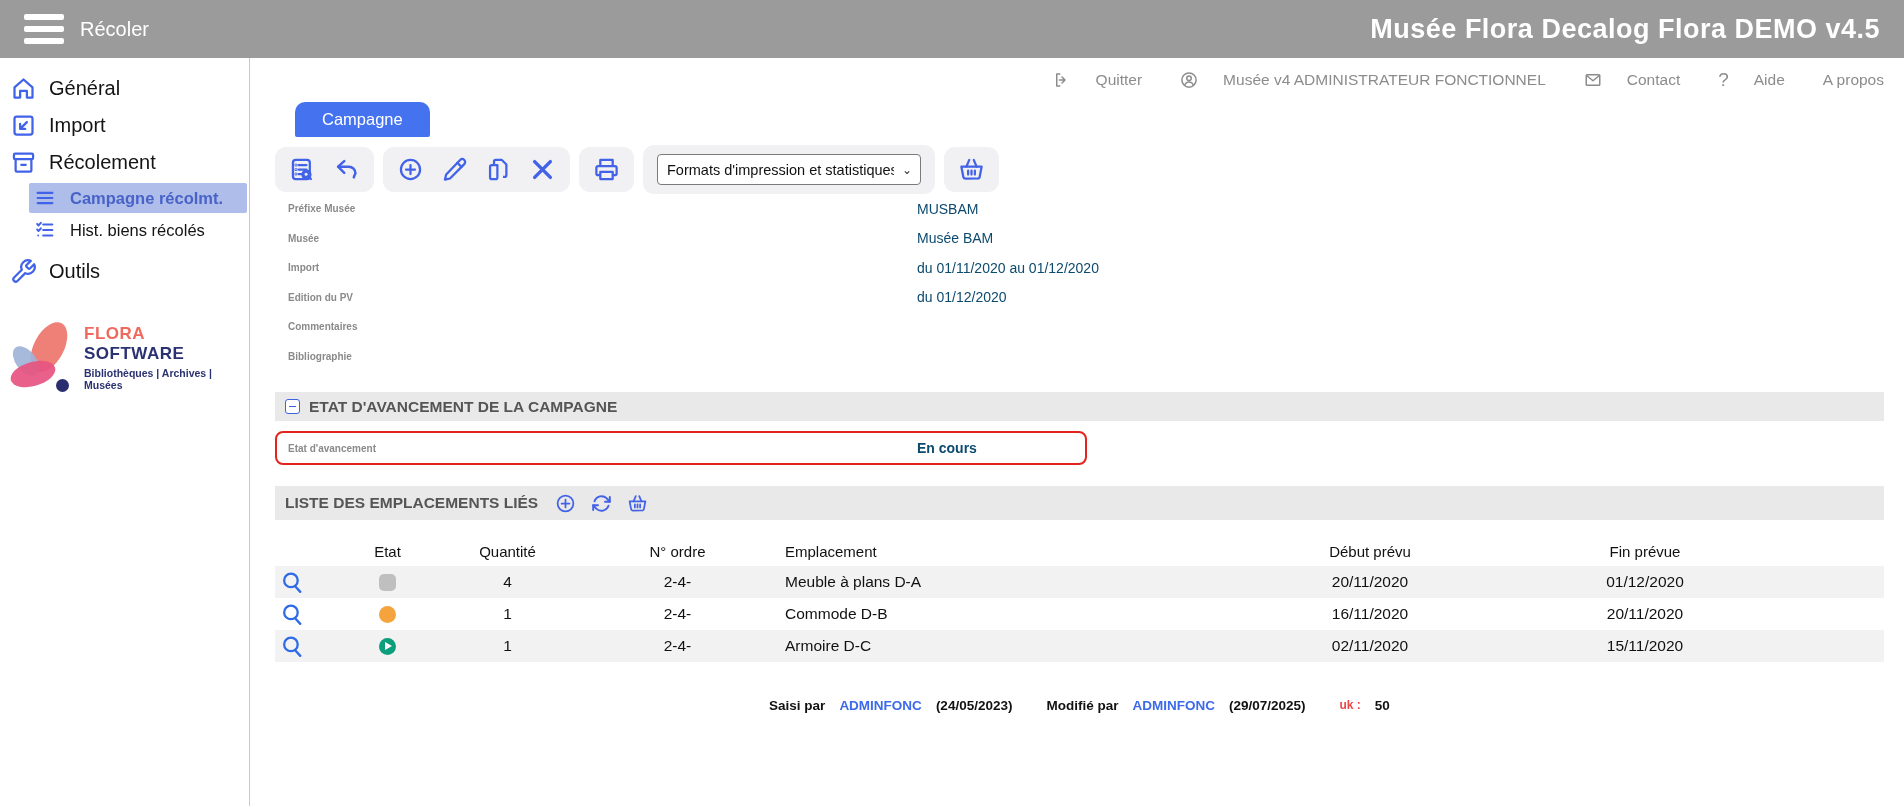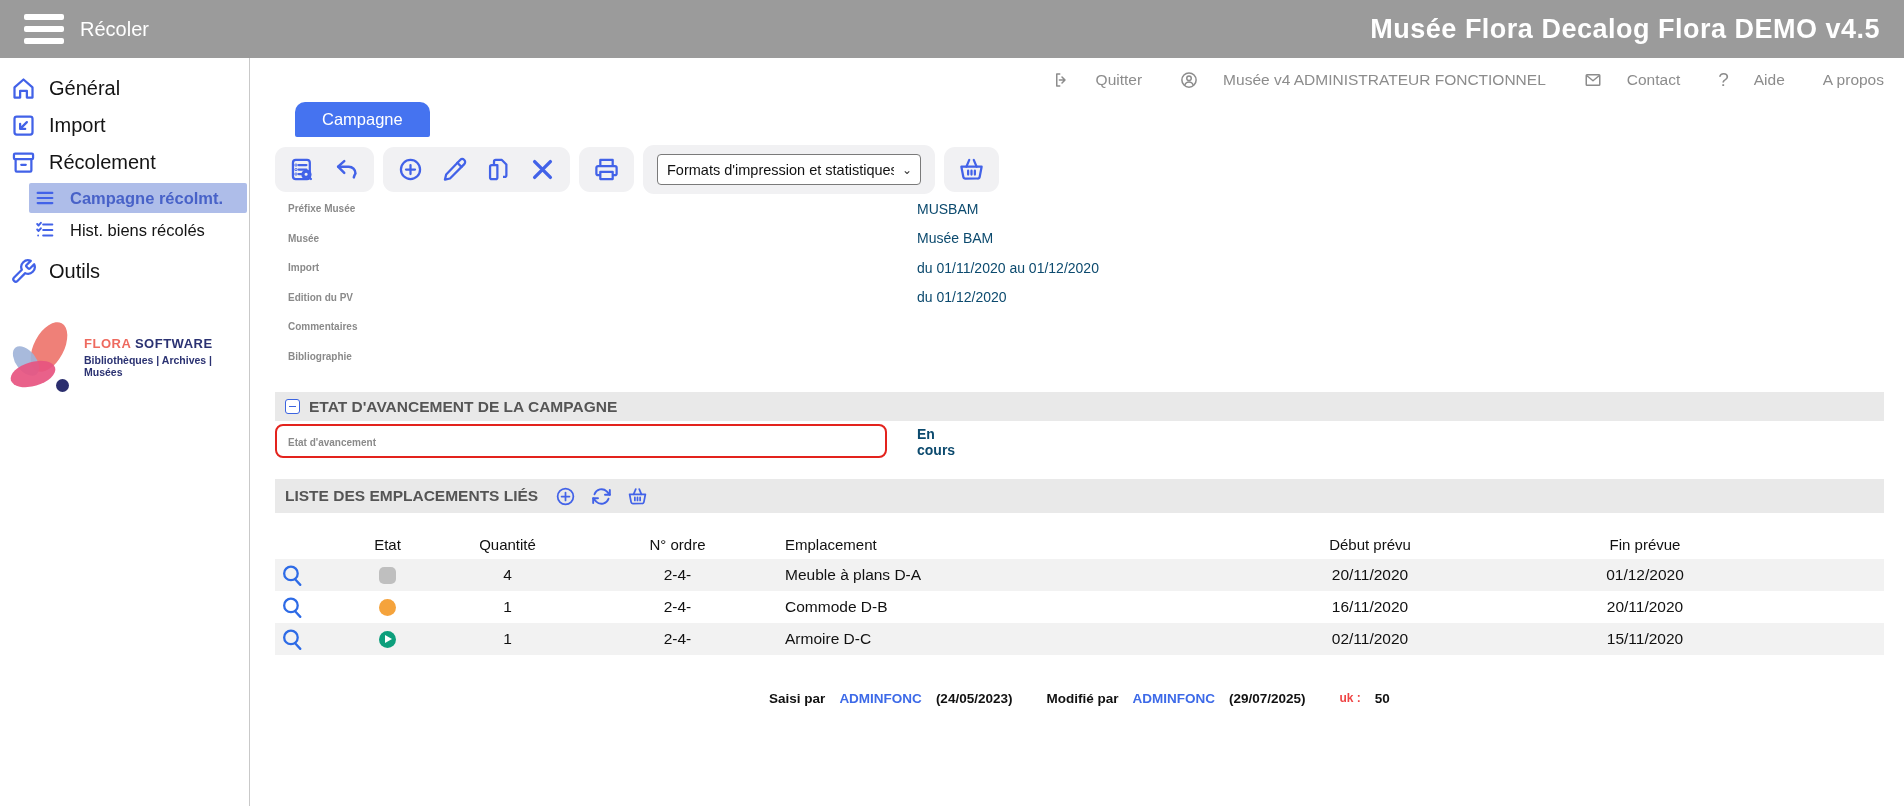--- a/index.html
+++ b/index.html
@@ -24,21 +24,21 @@
   .nav-sub.selected { background:#aebde9; color:#4862c8; font-weight:bold; border-radius:2px; }
   .nav-gap { height:6px; }
 
   .logo { display:flex; align-items:center; margin:30px 6px 0 10px; gap:12px; }
   .petals { width:62px; height:74px; position:relative; flex-shrink:0; }
   .petal { position:absolute; border-radius:50%; }
   .petal-coral { width:30px; height:54px; background:#ef8078; transform:rotate(28deg); top:0; left:24px; }
   .petal-blue  { width:20px; height:34px; background:#9fb3d8; transform:rotate(-38deg); top:24px; left:6px; opacity:.9; }
   .petal-pink  { width:46px; height:24px; background:#e75480; transform:rotate(-16deg); bottom:8px; left:0; opacity:.92; }
   .logo-dot { position:absolute; width:13px; height:13px; border-radius:50%; background:#2b2e6e; bottom:2px; left:46px; }
-  .logo-name { font-size:13px; font-weight:bold; letter-spacing:.5px; }
+  .logo-name { font-size:17px; font-weight:bold; letter-spacing:.5px; }
   .logo-name .n1 { color:#ee6a5f; }
   .logo-name .n2 { color:#2b3272; }
   .logo-tag { font-size:10.5px; font-weight:bold; color:#2b3272; margin-top:3px; }
 
   
   .main { flex:1; padding:0 20px 0 25px; position:relative; }
 
   .links-row { height:44px; display:flex; justify-content:flex-end; align-items:center; gap:38px;
     color:#8c8c8c; font-size:15.5px; }
   .hlink { display:flex; align-items:center; gap:25px; cursor:pointer;justify-content:space-between; }
@@ -60,21 +60,21 @@
   .section-header { margin-top:21px; background:#e9e9e9; min-height:29px; display:flex; align-items:center;
     gap:9px; padding:3px 10px; font-weight:bold; font-size:15.5px; color:#555; }
   .collapse-box { width:15px; height:15px; border:1.6px solid #3c64e0; border-radius:3px;
     display:flex; align-items:center; justify-content:center; cursor:pointer; flex-shrink:0; background:#fff; }
   .collapse-box i { display:block; width:7px; height:1.8px; background:#3c64e0; }
 
   .field-row { display:grid; grid-template-columns:629px 1fr; align-items:center; height:29.5px; padding-left:13px; }
   .field-label { color:#8a8a8a; font-weight:bold; font-size:10px; }
   .field-value { color:#0c4a6e; font-size:14px; }
 
-  .state-row { margin-top:3px; width:612px; border:2.5px solid #e3231d; border-radius:8px; height:34px;
+  .state-row { margin-top:10px; width:812px; border:2.5px solid #e3231d; border-radius:8px; height:34px;
     display:grid; grid-template-columns:629px 1fr; align-items:center; padding-left:11px; background:#fff; }
   .state-row .field-value { font-weight:bold; }
 
   .list-header-icons { display:flex; gap:15px; margin-left:8px; }
   .list-header-icons svg { width:21px; height:21px; color:#4262e8; cursor:pointer; }
   .section-header.list { min-height:34px; }
 
   .grid-row { display:grid; grid-template-columns:55px 115px 125px 215px 475px 220px 330px 1fr; align-items:center; }
   .thead { margin-top:16px; height:30px; font-weight:normal; font-size:15px; color:#111; }
   .c-center { text-align:center; }

